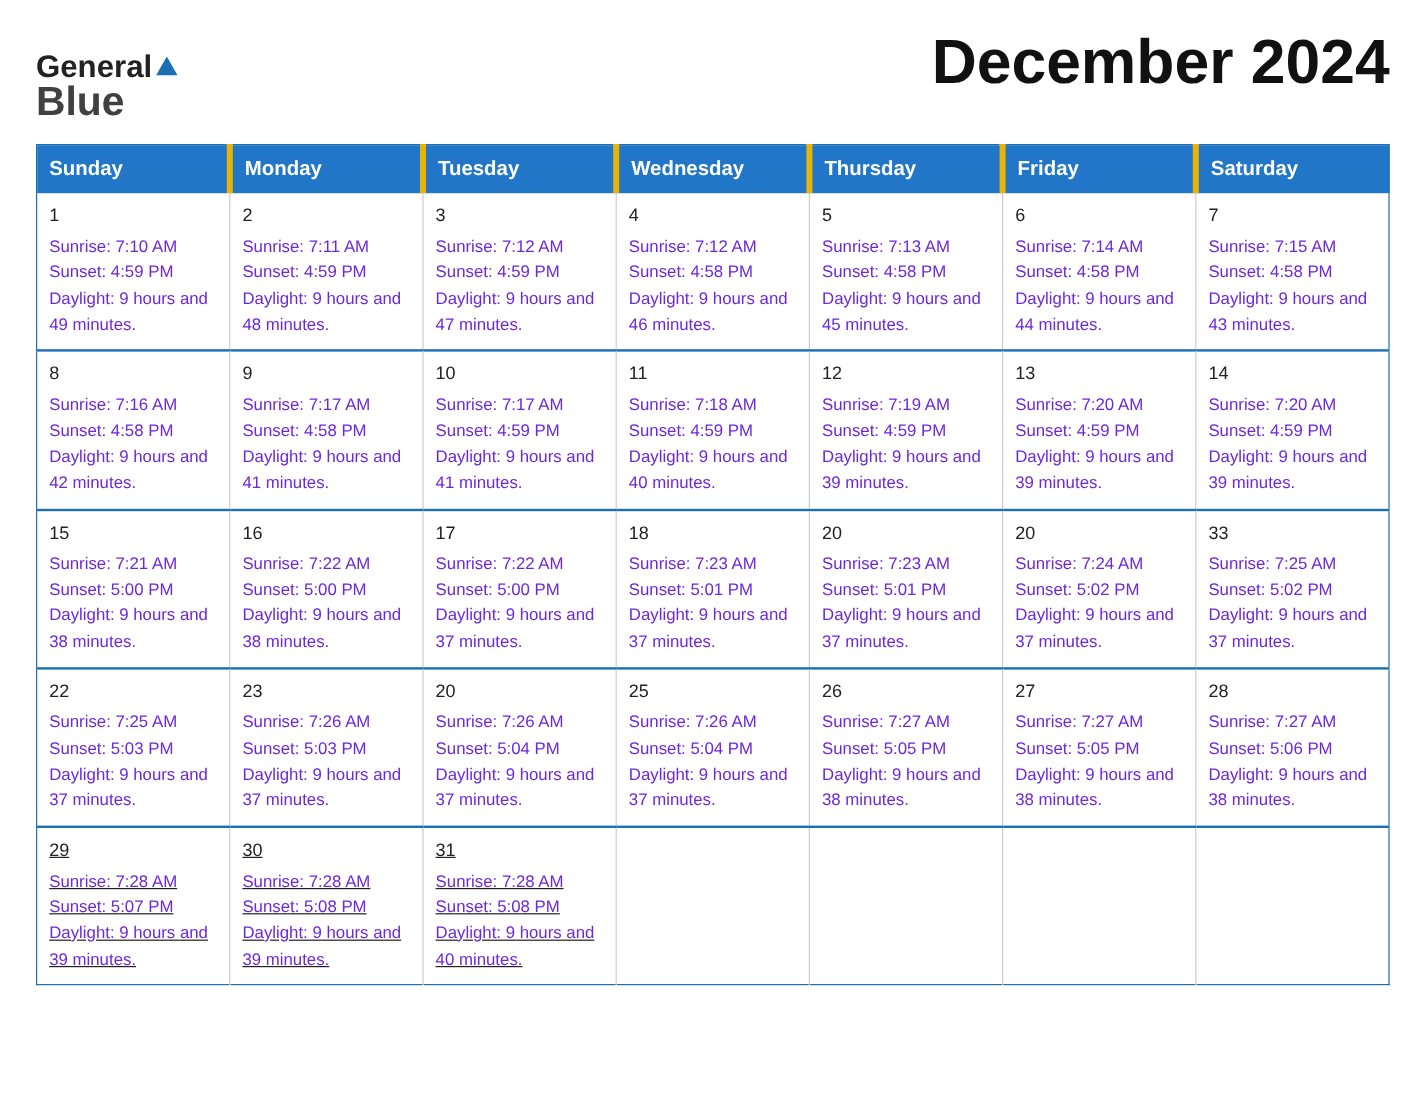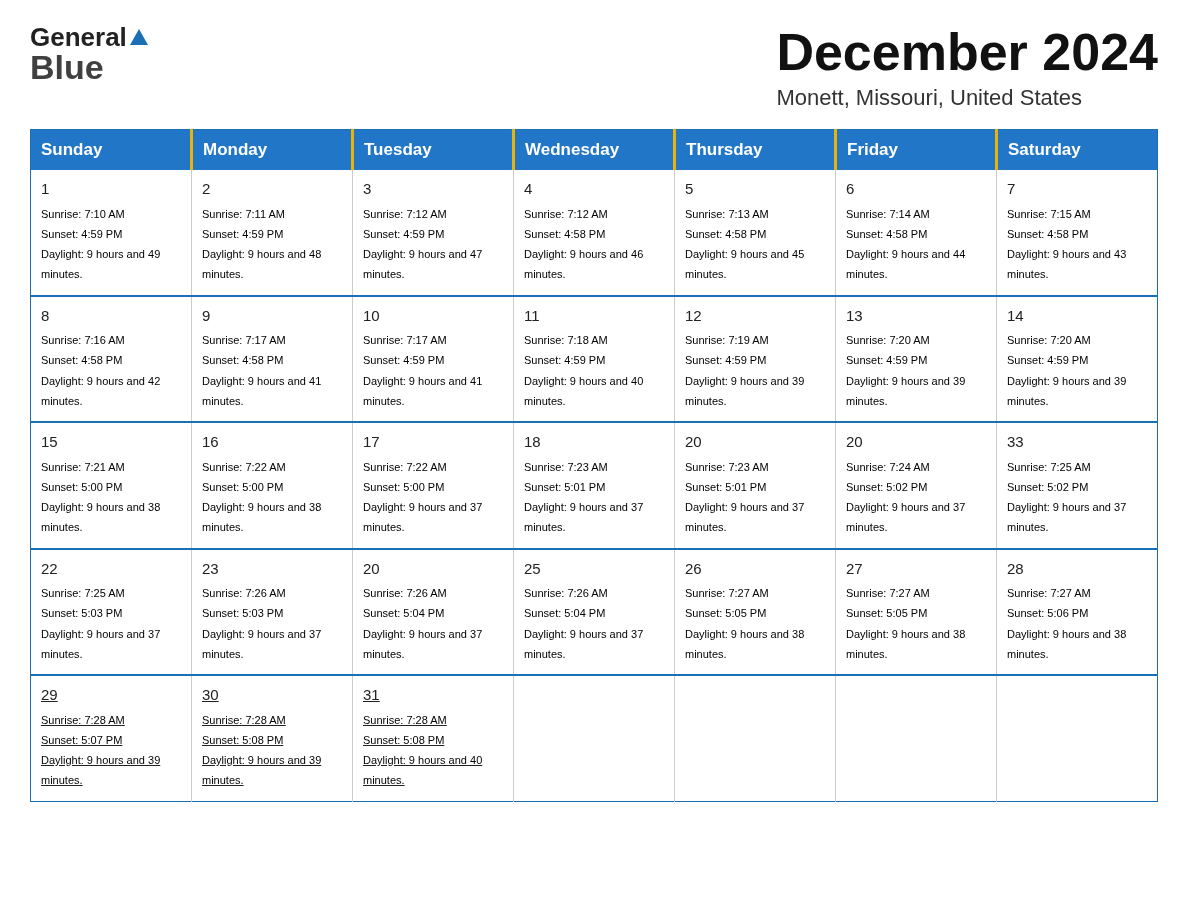--- a/index.html
+++ b/index.html
@@ -14,20 +14,21 @@
     .header-row {
       display: flex;
       align-items: flex-start;
       justify-content: space-between;
       margin-bottom: 18px;
     }
     .logo {
       display: flex;
       flex-direction: column;
       align-items: flex-start;
+      margin-top: 18px;
     }
     .logo-general {
       font-size: 26px;
       font-weight: bold;
       color: #222;
       letter-spacing: 0;
       line-height: 1;
     }
     .logo-blue {
       font-size: 34px;
@@ -59,21 +60,21 @@
       border-collapse: collapse;
       border: 1.5px solid #1a6fb5;
     }
     .calendar thead tr th {
       background: #2176c7;
       color: #fff;
       font-size: 17px;
       font-weight: bold;
       padding: 10px 10px;
       text-align: left;
-      border-right: 3px solid #eab308;
+      border-right: 5px solid #eab308;
     }
     .calendar thead tr th:last-child {
       border-right: none;
     }
     .calendar tbody tr td {
       vertical-align: top;
       padding: 8px 10px 10px 10px;
       border-right: 1px solid #ccc;
       border-bottom: 2px solid #1a6fb5;
       font-size: 13.5px;
@@ -88,22 +89,22 @@
       border-bottom: none;
       text-decoration: underline;
     }
     .day-number {
       font-size: 15px;
       font-weight: normal;
       margin-bottom: 3px;
       display: block;
     }
     .day-info {
-      font-size: 11px;
-      color: #000000;
+      font-size: 14px;
+      color: #6d28d9;
       line-height: 1.55;
     }
     .empty-cell {
       background: #fff;
     }
   </style>
 </head>
 <body>
 
 <div class="header-row">
@@ -115,21 +116,20 @@
             <polygon points="9,0 18,16 0,16" fill="#1a6fb5"></polygon>
           </svg>
       </span>
     </div>
     <div class="logo-line">
       <span class="logo-blue">Blue</span>
     </div>
   </div>
   <div class="title-block">
     <div class="title-month">December 2024</div>
-    <div class="title-location">Monett, Missouri, United States</div>
   </div>
 </div>
 
 <table class="calendar">
   <thead>
     <tr>
     <th>Sunday</th>
         <th>Monday</th>
         <th>Tuesday</th>
         <th>Wednesday</th>

